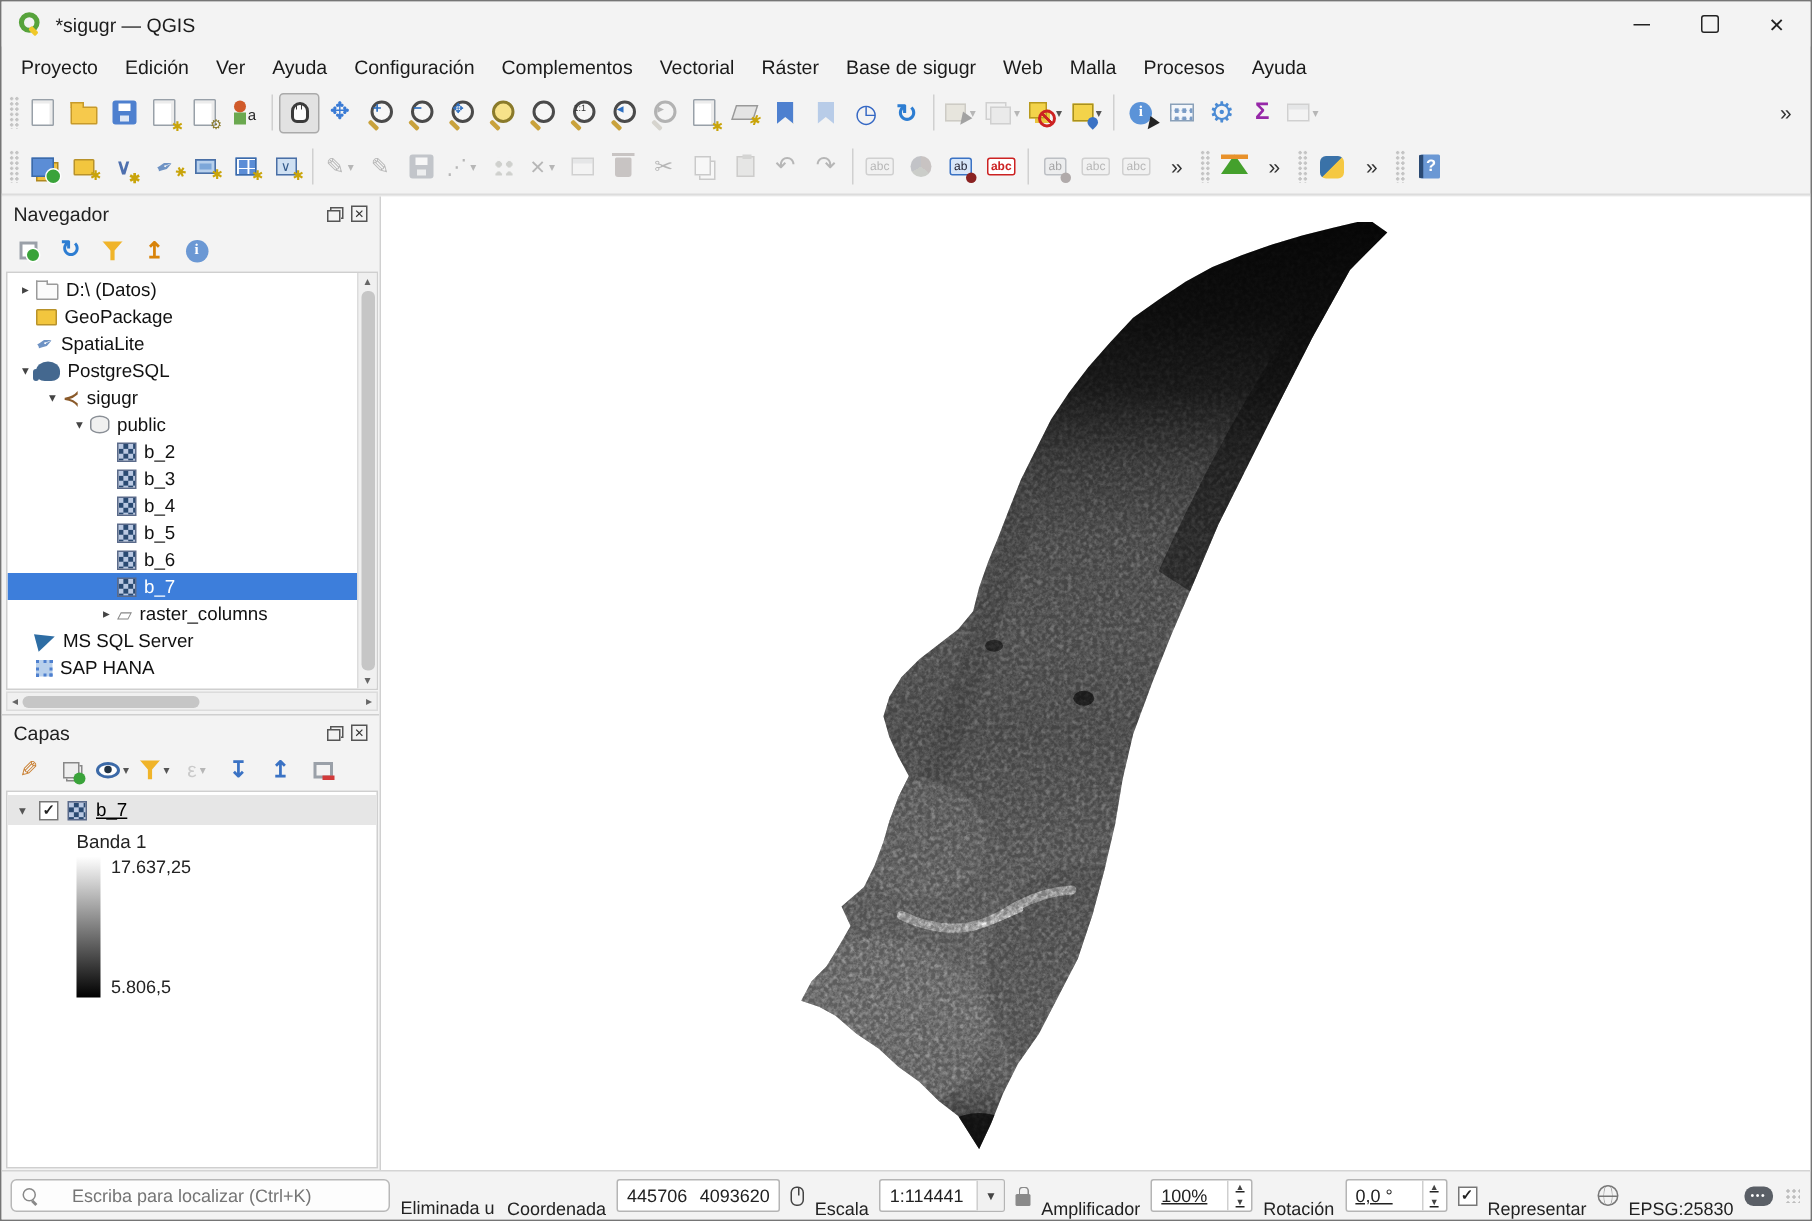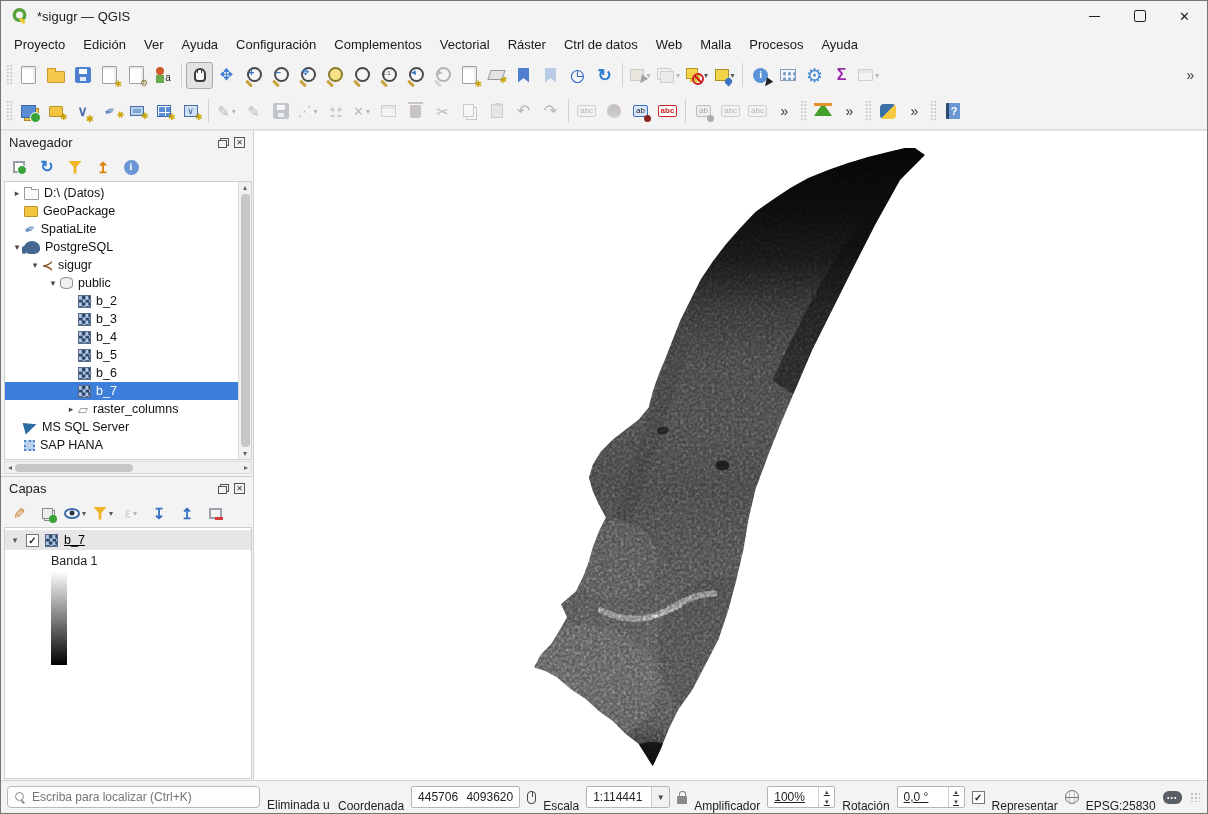--- a/index.html
+++ b/index.html
@@ -144,21 +144,21 @@
   .lexp::before{content:"▾";}
   .lcb{width:13px;height:13px;border:1px solid #777;background:#fff;display:flex;align-items:center;justify-content:center;font-size:10px;font-weight:bold;color:#222;}
   .lname{text-decoration:underline;color:#000;}
   .lband{margin:4px 0 3px 46px;color:#222;}
   .lramprow{display:flex;margin-left:46px;gap:7px;}
   .ramp{width:16px;height:94px;}
   .ramplabels{display:flex;flex-direction:column;justify-content:space-between;font-size:12px;color:#222;padding:0 0 0 0;}
 
   
   .statusbar{flex:0 0 33px;border-top:1px solid #d4d4d4;display:flex;align-items:center;padding:0 6px;gap:7px;font-size:12px;color:#222;background:#f3f3f3;overflow:hidden;}
-  .search{flex:0 0 253px;height:22px;border:1px solid #b8b8b8;border-radius:4px;background:#fdfdfd;display:flex;align-items:center;padding:0 7px;gap:4px;}
+  .search{flex:0 0 253px;height:22px;border:1px solid #b8b8b8;border-radius:4px;background:#fdfdfd;display:flex;align-items:center;padding:0 7px;gap:20px;}
   .search input{border:none;outline:none;background:transparent;font-size:12px;color:#555;width:100%;font-family:inherit;}
   .smag{width:11px;height:11px;position:relative;flex:0 0 11px;}
   .smag::before{content:"";position:absolute;top:0;left:0;width:7px;height:7px;border:1.5px solid #888;border-radius:50%;}
   .smag::after{content:"";position:absolute;bottom:0;right:1px;width:4px;height:1.5px;background:#888;transform:rotate(45deg);}
   .msg{flex:0 0 64px;width:64px;overflow:hidden;white-space:nowrap;margin-top:16px;}
   .slabel{white-space:nowrap;margin-top:17px;}
   .sbox{height:22px;border:1px solid #b5b5b5;border-radius:2px;background:#fff;display:flex;align-items:center;padding:0 6px;white-space:nowrap;}
   .coordbox{min-width:96px;justify-content:center;word-spacing:5px;}
   .scombo{display:flex;height:22px;border:1px solid #b5b5b5;border-radius:2px;background:#fff;align-items:stretch;}
   .scombo .val{padding:0 6px;display:flex;align-items:center;min-width:64px;}
@@ -209,21 +209,21 @@
       <span class="mitem">Ayuda</span>
 
       <span class="mitem">Configuración</span>
 
       <span class="mitem">Complementos</span>
 
       <span class="mitem">Vectorial</span>
 
       <span class="mitem">Ráster</span>
 
-      <span class="mitem">Ctrl de datos</span>
+      <span class="mitem">Base de sigugr</span>
 
       <span class="mitem">Web</span>
 
       <span class="mitem">Malla</span>
 
       <span class="mitem">Procesos</span>
 
       <span class="mitem">Ayuda</span>
 
   </div>
@@ -743,20 +743,24 @@
         <div class="layerlist">
           <div class="lrow">
             <span class="lexp"></span>
             <span class="lcb">✓</span>
             <i class="ic iraster"></i>
             <span class="lname">b_7</span>
           </div>
           <div class="lband">Banda 1</div>
           <div class="lramprow">
             <div class="ramp" style="background:linear-gradient(180deg,#ffffff,#000000)"></div>
+            <div class="ramplabels">
+              <span>17.637,25</span>
+              <span>5.806,5</span>
+            </div>
           </div>
         </div>
       </div>
     </div>
 
     <div class="canvas">
       <svg viewBox="0 0 956 650" width="100%" height="100%" preserveAspectRatio="none">
         <defs>
           <linearGradient id="shade" x1="0" y1="0" x2="0" y2="1">
             <stop offset="0" stop-color="#0a0a0a"></stop>

